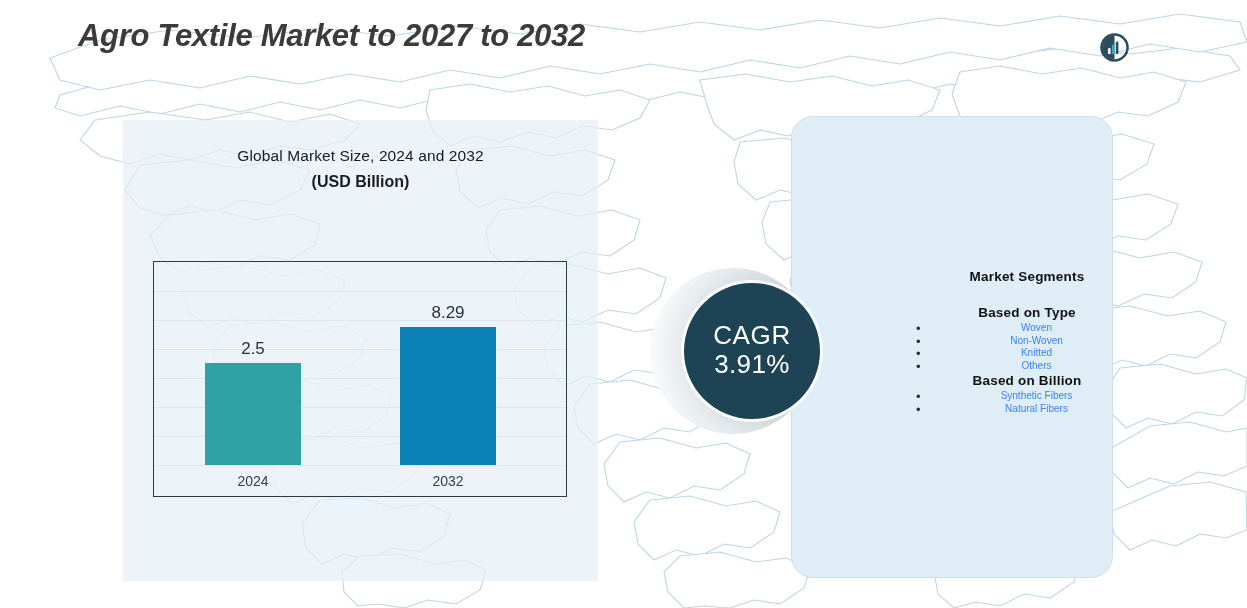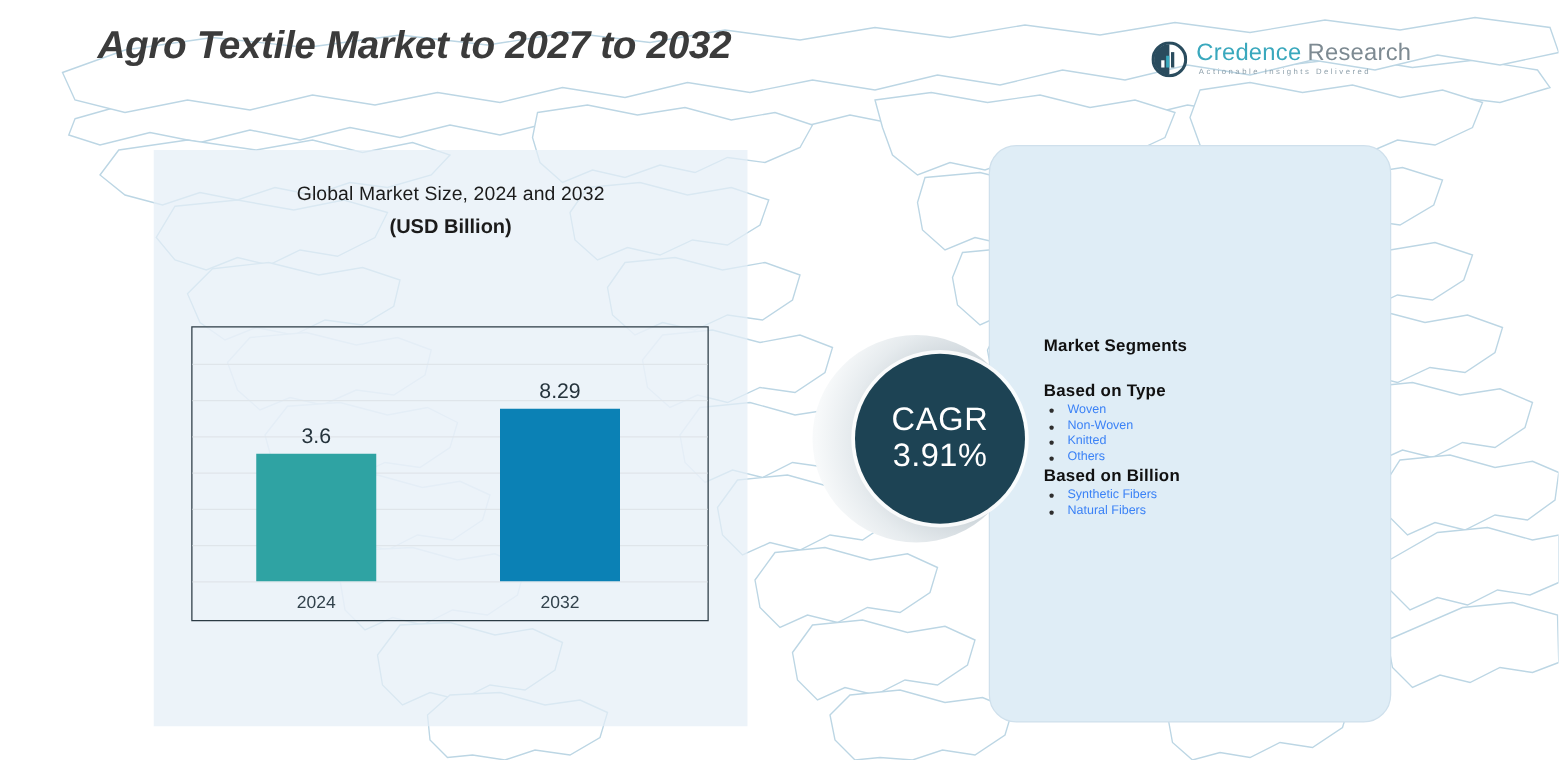--- a/index.html
+++ b/index.html
@@ -193,25 +193,26 @@
     width: 322px;
     height: 462px;
     background: #dfedf6;
     border: 1px solid #cfe0ec;
     border-radius: 22px;
     z-index: 2;
     box-sizing: border-box;
   }
   #segments {
     position: absolute;
-    left: 835px;
+    left: 912px;
     top: 269px;
     width: 230px;
     z-index: 5;
     color: #111111;
+    text-align: center;
   }
   .seg-title {
     font-size: 13.5px;
     font-weight: bold;
     letter-spacing: 0.2px;
   }
   .seg-group-title {
     font-size: 13.5px;
     font-weight: bold;
     letter-spacing: 0.2px;
@@ -291,26 +292,20 @@
   <div id="header-title">Agro Textile Market to 2027 to 2032</div>
 
   <div id="brand-logo">
     <svg id="brand-mark" viewBox="0 0 40 40" xmlns="http://www.w3.org/2000/svg">
       <circle cx="20" cy="20" r="18" fill="none" stroke="#2a4c5e" stroke-width="3.4"></circle>
       <path d="M20,3.2 A16.8,16.8 0 0 0 20,36.8 Z" fill="#2a4c5e"></path>
       <rect x="11" y="21" width="3.6" height="8" fill="#ffffff"></rect>
       <rect x="16.4" y="16" width="3.6" height="13" fill="#39a9bd"></rect>
       <rect x="21.8" y="12" width="3.6" height="17" fill="#2a4c5e"></rect>
     </svg>
-    <div class="brand-text-wrap">
-      <div class="brand-row1">
-        <span class="brand-credence">Credence</span><span class="brand-research">Research</span>
-      </div>
-      <div class="brand-tagline">Actionable Insights Delivered</div>
-    </div>
   </div>
 
   <div id="left-panel"></div>
 
   <div id="chart-heading">
     <div id="chart-heading-line1">Global Market Size,  2024 and 2032</div>
     <div id="chart-heading-line2">(USD Billion)</div>
   </div>
 
   <div id="chart-box">
@@ -319,21 +314,21 @@
       <div class="gridline" style="top:58px"></div>
       <div class="gridline" style="top:87px"></div>
       <div class="gridline" style="top:116px"></div>
       <div class="gridline" style="top:145px"></div>
       <div class="gridline" style="top:174px"></div>
       <div class="gridline" style="top:203px"></div>
 
       <div class="bar" id="bar-2024" style="height: 101.667px; background: rgb(47, 163, 163);"></div>
       <div class="bar" id="bar-2032" style="height: 138.167px; background: rgb(11, 129, 181);"></div>
 
-      <div class="bar-value" id="value-2024" style="bottom: 136.667px;">3.6</div>
+      <div class="bar-value" id="value-2024" style="bottom: 136.667px;">2.5</div>
       <div class="bar-value" id="value-2032" style="bottom: 173.167px;">8.29</div>
 
       <div class="axis-label" id="axis-2024">2024</div>
       <div class="axis-label" id="axis-2032">2032</div>
     </div>
   </div>
 
   <div id="cagr-halo"></div>
   <div id="cagr-circle">
     <div id="cagr-label">CAGR</div>

